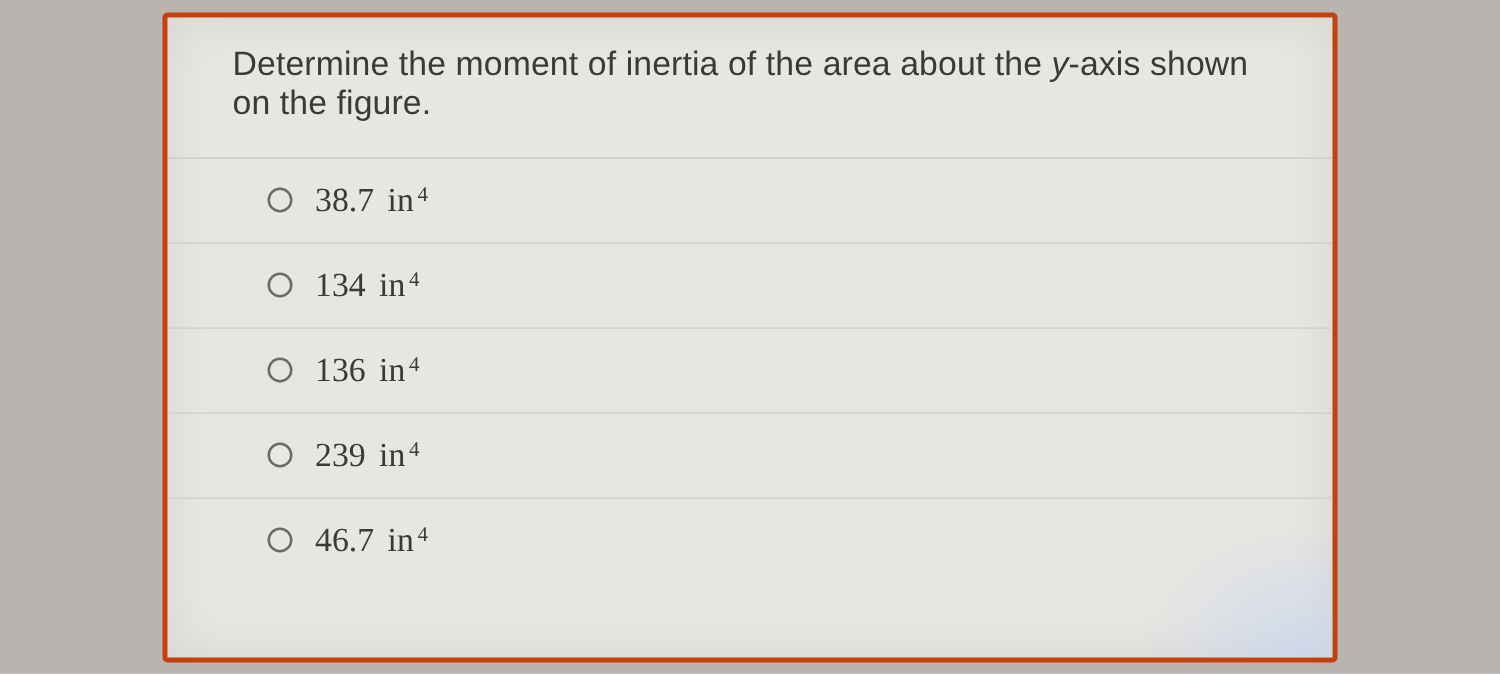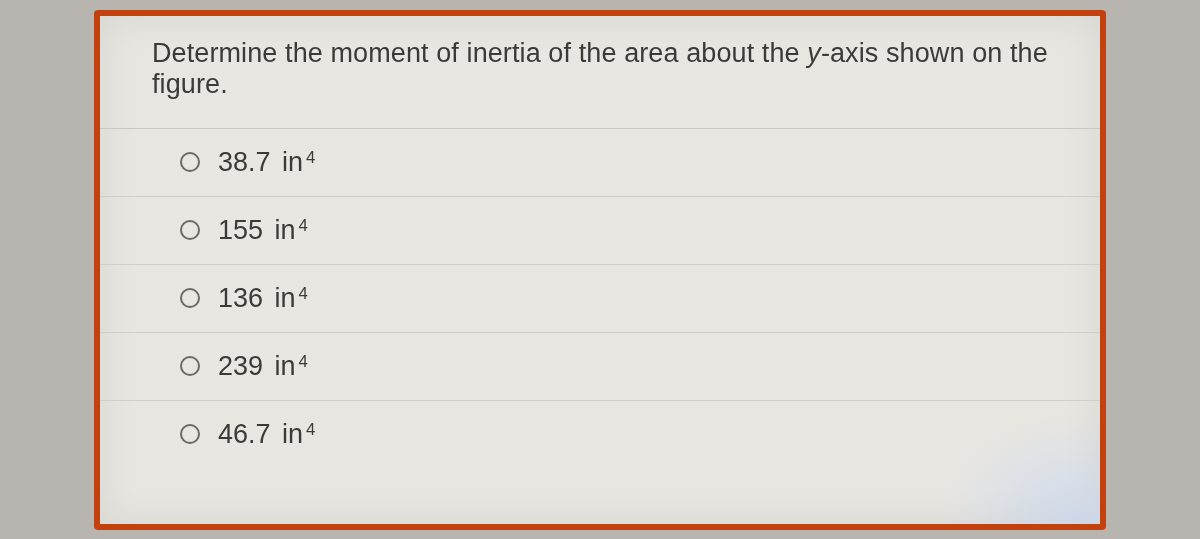--- a/index.html
+++ b/index.html
@@ -11,24 +11,24 @@
       width: 1200px;
       height: 539px;
       background: #b8b5b0;
       display: flex;
       align-items: center;
       justify-content: center;
       font-family: Arial, Helvetica, sans-serif;
       overflow: hidden;
     }
     .frame {
-      width: 1012px;
+      width: 940px;
       height: 520px;
       background: #e8e6e1;
-      border: 6px solid #c2410c;
+      border: 4px solid #c2410c;
       border-radius: 4px;
       padding: 0;
       box-shadow: inset 0 0 40px rgba(0,0,0,0.08);
       position: relative;
       overflow: hidden;
     }
     .question-block {
       padding: 22px 30px 28px 52px;
       border-bottom: 1px solid #c9c7c2;
     }
@@ -44,20 +44,21 @@
     .options {
       display: flex;
       flex-direction: column;
     }
     .option-row {
       display: flex;
       align-items: center;
       padding: 18px 30px 18px 80px;
       border-bottom: 1px solid #cfcdc8;
       gap: 18px;
+      font-family: Liberation Serif, serif;
     }
     .option-row:last-child {
       border-bottom: none;
     }
     .radio {
       width: 20px;
       height: 20px;
       border: 2px solid #6a6a68;
       border-radius: 50%;
       flex-shrink: 0;
@@ -102,21 +103,21 @@
     <div class="option-row">
       <span class="radio"></span>
       <span class="option-label">
         <span>38.7</span>&nbsp;<span>in</span><sup>4</sup>
       </span>
     </div>
 
     <div class="option-row">
       <span class="radio"></span>
       <span class="option-label">
-        <span>155</span>&nbsp;<span>in</span><sup>4</sup>
+        <span>134</span>&nbsp;<span>in</span><sup>4</sup>
       </span>
     </div>
 
     <div class="option-row">
       <span class="radio"></span>
       <span class="option-label">
         <span>136</span>&nbsp;<span>in</span><sup>4</sup>
       </span>
     </div>
 

